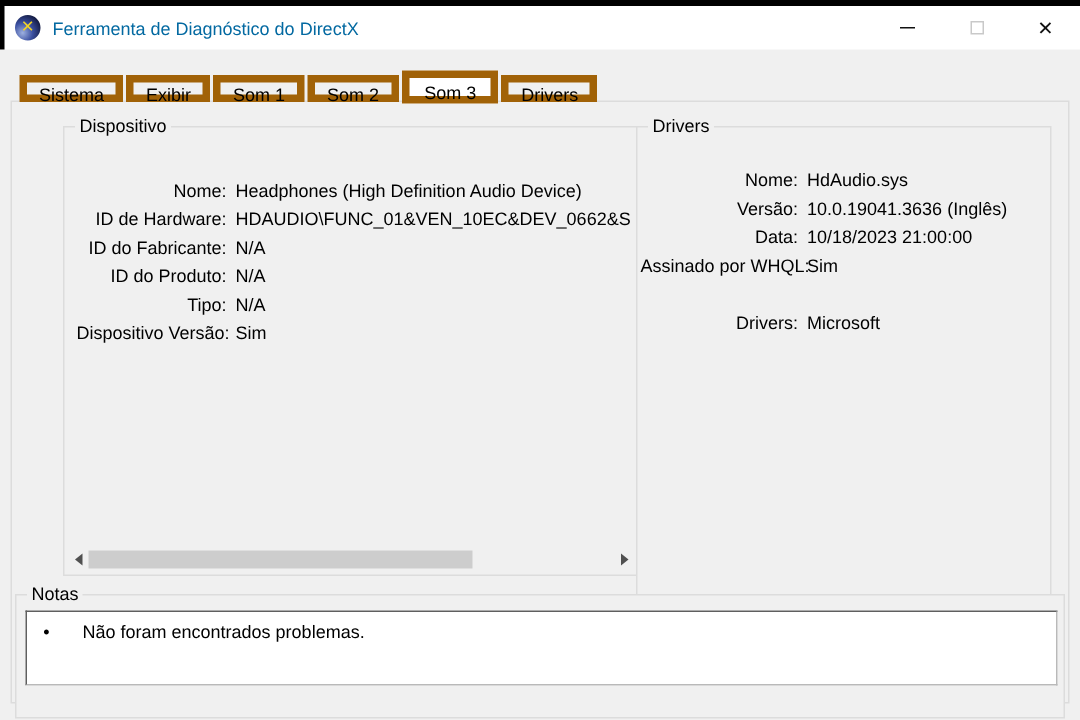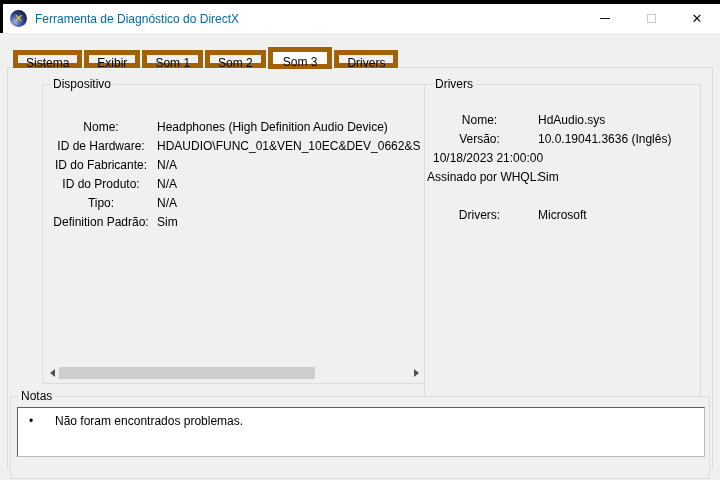--- a/index.html
+++ b/index.html
@@ -50,21 +50,21 @@
     position:absolute; top:-8px; left:7px; background:#f0f0f0; padding:0 3px; line-height:14px;
   }
   .gb-device { left:25px; top:80px; width:384px; height:300px;margin-left:17px; }
   .gb-drivers { left:424px; top:80px; width:277px; height:376px; }
   .gb-notes  { left:10px; top:392px; width:700px; height:83px; }
 
   .rows { position:absolute; display:block; }
   .gb-device .rows { left:8px; right:5px; top:33px; }
   .gb-drivers .rows { left:2px; right:3px; top:26px; }
   .row { display:flex; height:19px; line-height:19px; }
-  .row .lbl { flex:0 0 auto; text-align:center; white-space:nowrap; }
+  .row .lbl { flex:0 0 auto; text-align:right; white-space:nowrap; }
   .gb-device .row .lbl { width:100px; }
   .gb-drivers .row .lbl { width:105px; }
   .row .val { margin-left:6px; flex:1 1 auto; white-space:nowrap; overflow:hidden; }
 
   
   .hscroll {
     position:absolute; left:2px; right:2px; bottom:3px; height:14px;
     display:flex; align-items:stretch; background:#f0f0f0;
   }
   .scroll-arrow { width:14px; display:flex; align-items:center; justify-content:center; }
@@ -133,21 +133,21 @@
       </div>
       <div class="row">
         <span class="lbl">ID do Produto:</span>
         <span class="val">N/A</span>
       </div>
       <div class="row">
         <span class="lbl">Tipo:</span>
         <span class="val">N/A</span>
       </div>
       <div class="row">
-        <span class="lbl">Definition Padrão:</span>
+        <span class="lbl">Dispositivo Versão:</span>
         <span class="val">Sim</span>
       </div>
     </div>
     <div class="hscroll">
       <div class="scroll-arrow">
         <span class="tri-left"></span>
       </div>
       <div class="scroll-track">
         <div class="scroll-thumb"></div>
       </div>
@@ -162,20 +162,21 @@
     <div class="rows">
       <div class="row">
         <span class="lbl">Nome:</span>
         <span class="val">HdAudio.sys</span>
       </div>
       <div class="row">
         <span class="lbl">Versão:</span>
         <span class="val">10.0.19041.3636 (Inglês)</span>
       </div>
       <div class="row">
+        <span class="lbl">Data:</span>
         <span class="val">10/18/2023 21:00:00</span>
       </div>
       <div class="row">
         <span class="lbl">Assinado por WHQL:</span>
         <span class="val">Sim</span>
       </div>
       <div class="row">
         <span class="val"></span>
       </div>
       <div class="row">

